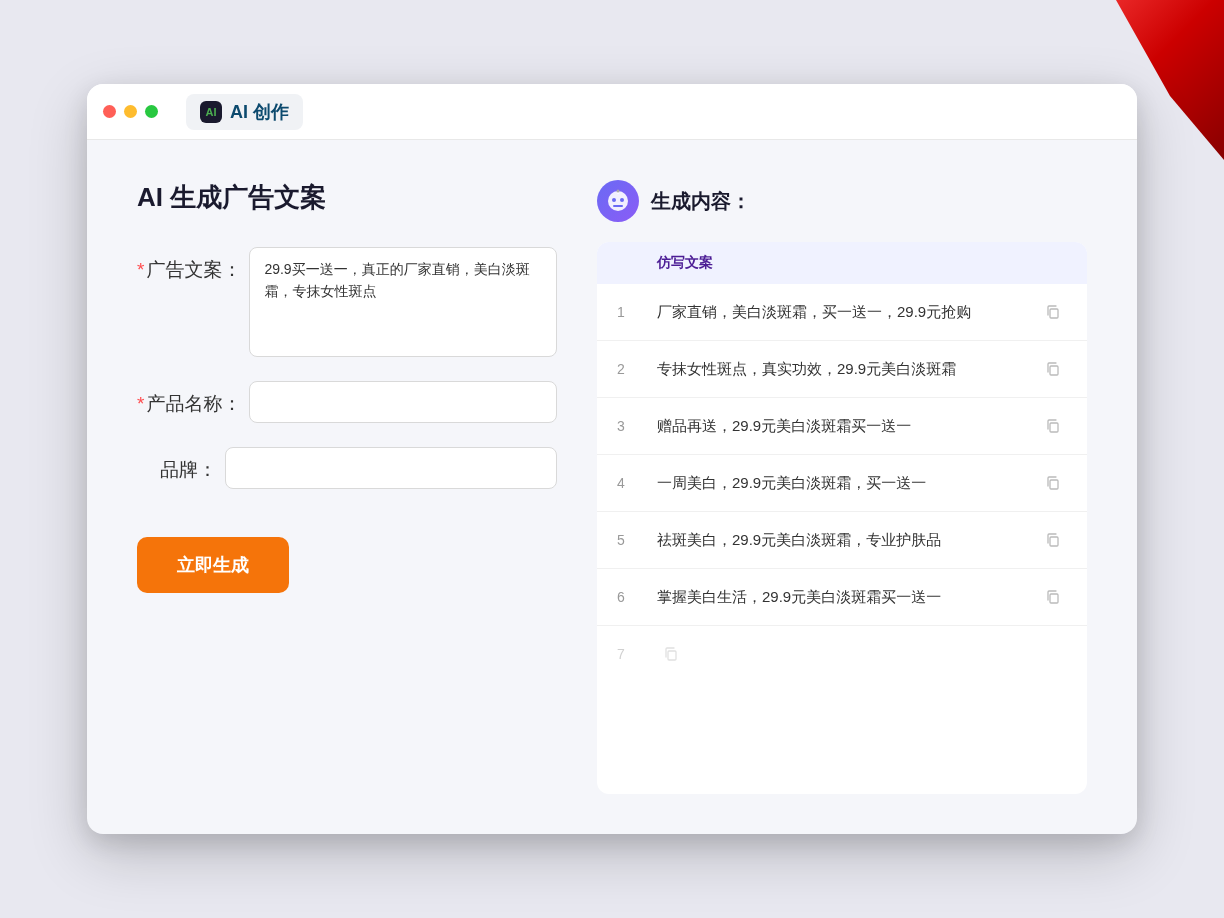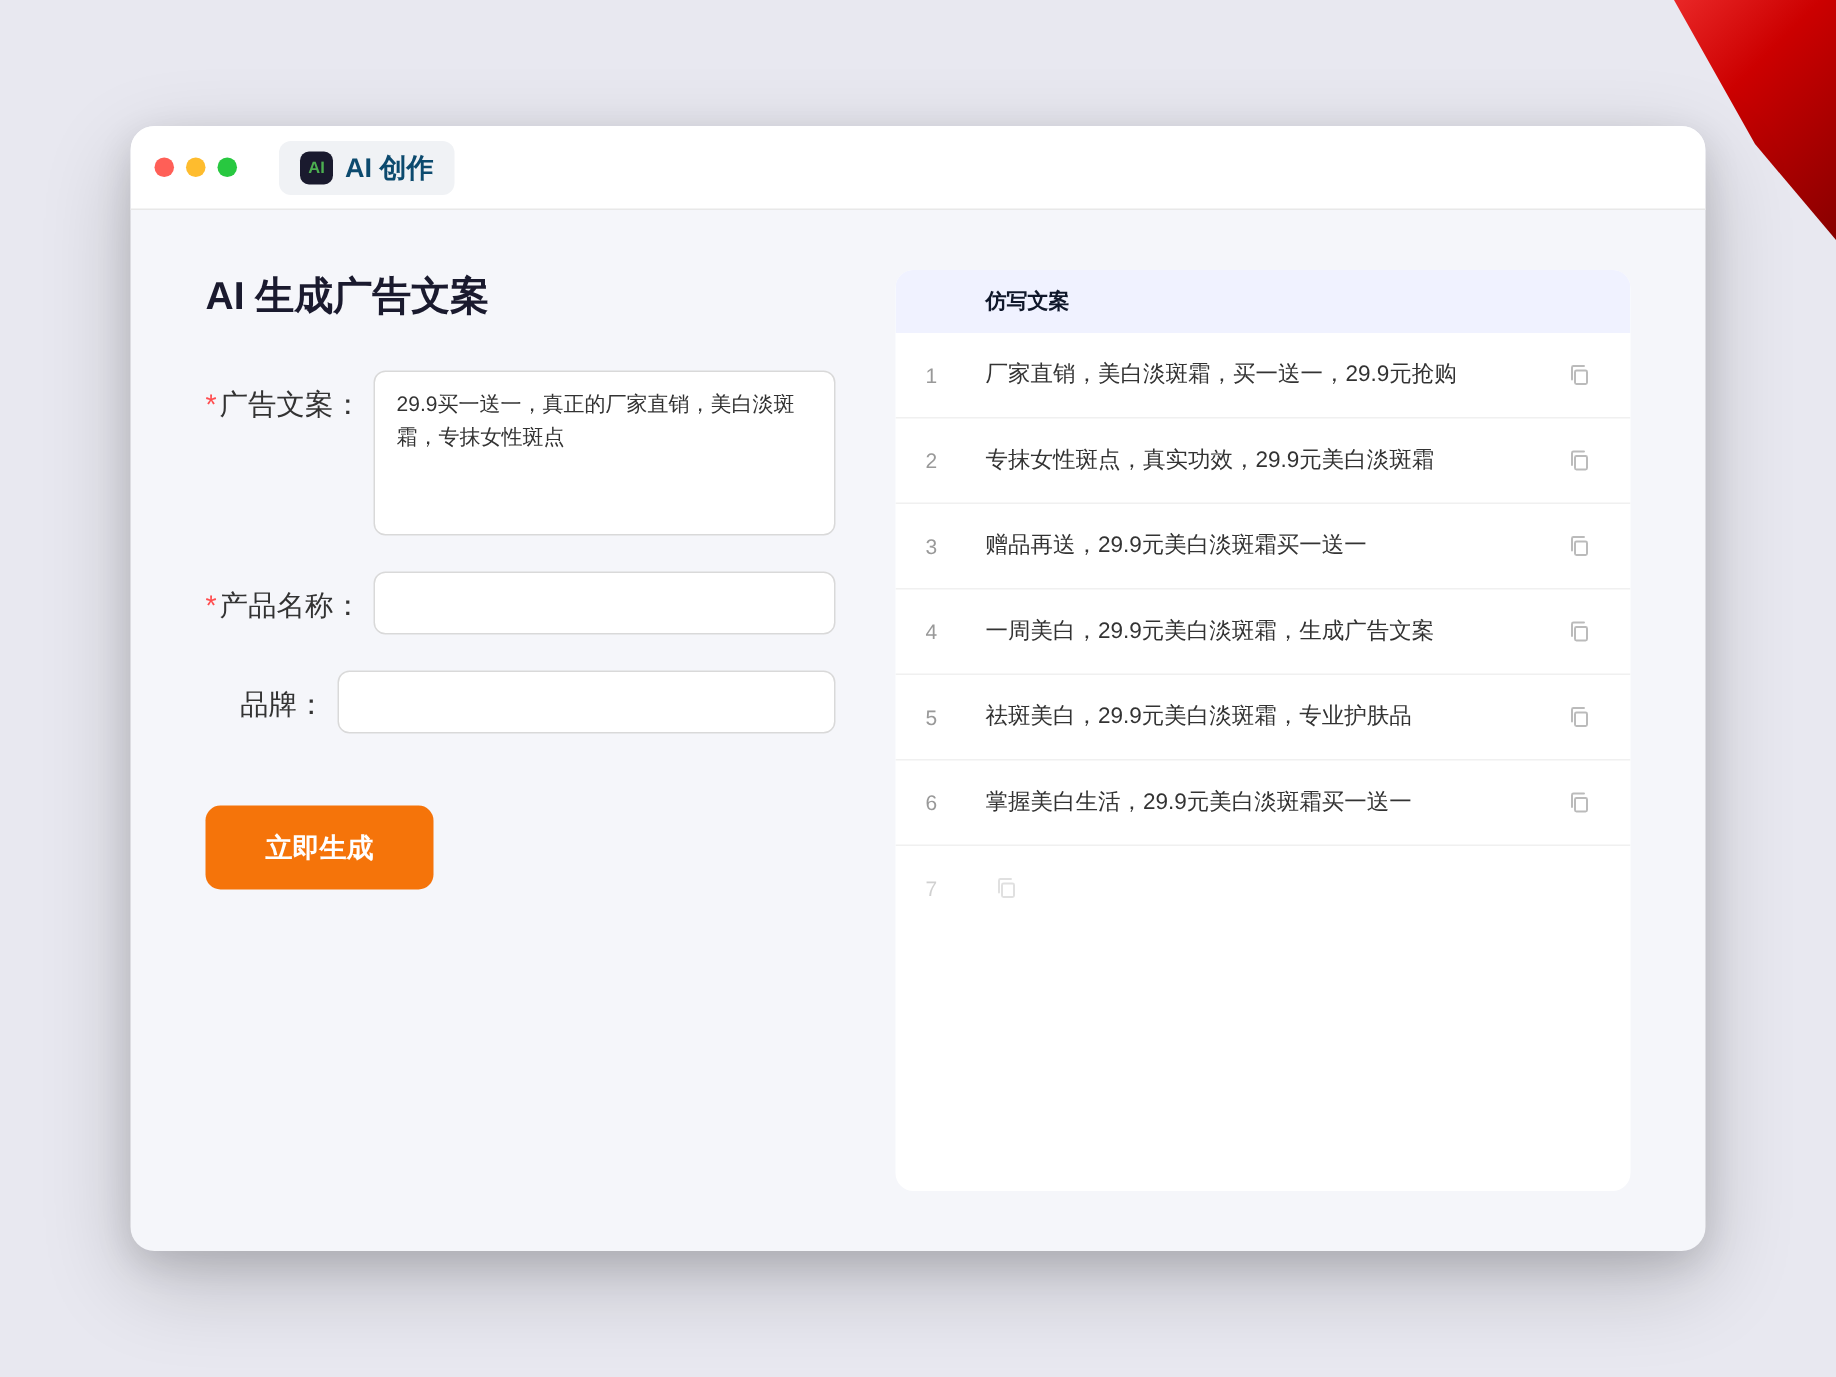--- a/index.html
+++ b/index.html
@@ -213,21 +213,21 @@
     }
     .col-num {
       width: 40px;
       color: #666;
       font-size: 13px;
     }
     .col-content {
       flex: 1;
       font-size: 14px;
       font-weight: 600;
-      color: #0f172a;
+      color: #4c1d95;
     }
     .col-action {
       width: 32px;
     }
 
     .result-item {
       display: flex;
       align-items: center;
       padding: 14px 20px;
       border-bottom: 1px solid #f0f0f0;
@@ -315,20 +315,34 @@
         <label class="form-label">
           <span>品牌：</span>
         </label>
         <input type="text" class="form-input" style="">
       </div>
 
       <button class="generate-btn">立即生成</button>
     </div>
 
     <div class="right-panel">
+      <div class="result-header">
+        <div class="robot-icon">
+
+          <svg width="28" height="28" viewBox="0 0 28 28" fill="none">
+            <circle cx="14" cy="14" r="10" fill="white" opacity="0.9"></circle>
+            <circle cx="10" cy="13" r="2" fill="#6a6af4"></circle>
+            <circle cx="18" cy="13" r="2" fill="#6a6af4"></circle>
+            <rect x="9" y="18" width="10" height="2" rx="1" fill="#6a6af4"></rect>
+            <rect x="13" y="4" width="2" height="3" rx="1" fill="white"></rect>
+            <circle cx="14" cy="4" r="1.5" fill="#aaa"></circle>
+          </svg>
+        </div>
+        <h2 class="result-title">生成内容：</h2>
+      </div>
 
       <div class="results-container">
 
         <div class="results-header-row">
           <div class="col-num"></div>
           <div class="col-content">仿写文案</div>
           <div class="col-action"></div>
         </div>
 
         <div id="results-list">
@@ -357,21 +371,21 @@
               <div class="result-text">赠品再送，29.9元美白淡斑霜买一送一</div>
               <div class="copy-icon">
                 <svg class="copy-svg" viewBox="0 0 16 16" fill="currentColor">
       <rect x="5" y="5" width="8" height="9" rx="1" fill="none" stroke="currentColor" stroke-width="1.3"></rect>
       <path d="M3 11V3a1 1 0 011-1h7" stroke="currentColor" stroke-width="1.3" fill="none" stroke-linecap="round"></path>
     </svg>
               </div>
             </div>
             <div class="result-item">
               <div class="result-num">4</div>
-              <div class="result-text">一周美白，29.9元美白淡斑霜，生成广告文案</div>
+              <div class="result-text">一周美白，29.9元美白淡斑霜，买一送一</div>
               <div class="copy-icon">
                 <svg class="copy-svg" viewBox="0 0 16 16" fill="currentColor">
       <rect x="5" y="5" width="8" height="9" rx="1" fill="none" stroke="currentColor" stroke-width="1.3"></rect>
       <path d="M3 11V3a1 1 0 011-1h7" stroke="currentColor" stroke-width="1.3" fill="none" stroke-linecap="round"></path>
     </svg>
               </div>
             </div>
             <div class="result-item">
               <div class="result-num">5</div>
               <div class="result-text">祛斑美白，29.9元美白淡斑霜，专业护肤品</div>

